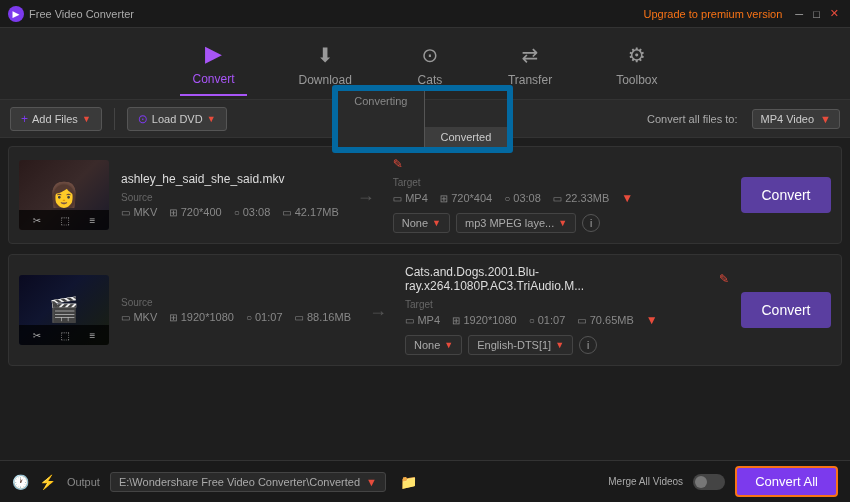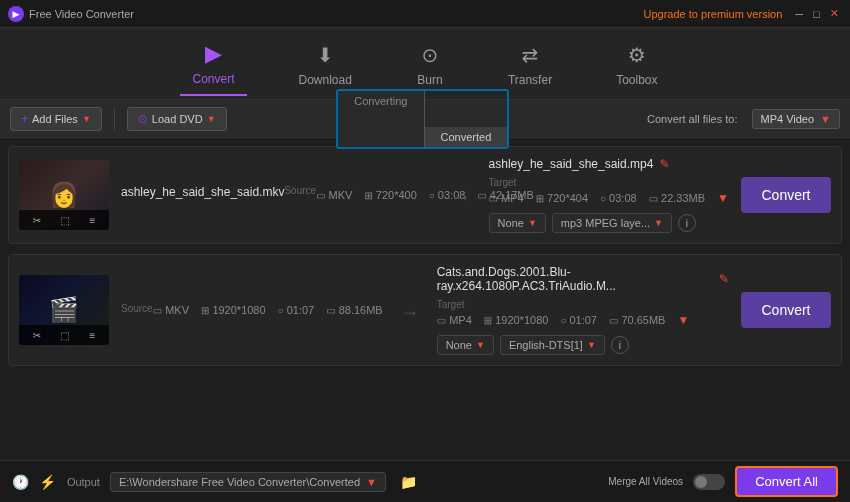--- a/index.html
+++ b/index.html
@@ -104,21 +104,21 @@
       border-radius: 3px;
       color: #ccc;
       cursor: pointer;
       font-size: 11px;
     }
     .toolbar-btn .btn-icon { color: #7c3aed; font-size: 12px; }
     .toolbar-separator { width: 1px; height: 22px; background: #444; margin: 0 4px; }
     .toolbar-spacer { flex: 1; }
     .tab-group {
       display: flex;
-      border: 2px solid #0369a1;
+      border: 6px solid #0369a1;
       border-radius: 3px;
       overflow: hidden;
     }
     .tab-item {
       padding: 4px 16px;
       background: #2a2a2a;
       color: #888;
       cursor: pointer;
       font-size: 11px;
       border-right: 1px solid #555;
@@ -333,21 +333,21 @@
       padding: 6px 18px;
       font-size: 13px;
       cursor: pointer;
       font-weight: 500;
     }
 
     .red-chevron { color: #e74c3c; }
 
     .source-block {
       display: flex;
-      flex-direction: row;
+      flex-direction: column;
       min-width: 160px;
     }
 
     .target-block {
       display: flex;
       flex-direction: column;
       flex: 1;
     }
   </style>
 </head>
@@ -371,21 +371,21 @@
   <div class="nav-item active">
     <div class="nav-icon" style="font-size:22px; color:#a855f7;">▶</div>
     <span>Convert</span>
   </div>
   <div class="nav-item">
     <div class="nav-icon">⬇</div>
     <span>Download</span>
   </div>
   <div class="nav-item">
     <div class="nav-icon">⊙</div>
-    <span>Burn</span>
+    <span>Cats</span>
   </div>
   <div class="nav-item">
     <div class="nav-icon">⇄</div>
     <span>Transfer</span>
   </div>
   <div class="nav-item">
     <div class="nav-icon">⚙</div>
     <span>Toolbox</span>
   </div>
 </div>
@@ -452,21 +452,20 @@
           <span style="font-size:10px;">▭</span>
           <span>42.17MB</span>
         </div>
       </div>
     </div>
 
     <div class="arrow-area">→</div>
 
     <div class="target-block">
       <div class="target-name-row">
-        <span class="target-name">ashley_he_said_she_said.mp4</span>
         <span class="edit-icon">✎</span>
       </div>
       <div style="font-size:10px; color:#666; margin-bottom:3px;">Target</div>
       <div class="target-meta">
         <div class="meta-item">
           <span style="font-size:10px;">▭</span>
           <span>MP4</span>
         </div>
         <div class="meta-item">
           <span style="font-size:10px;">⊞</span>

